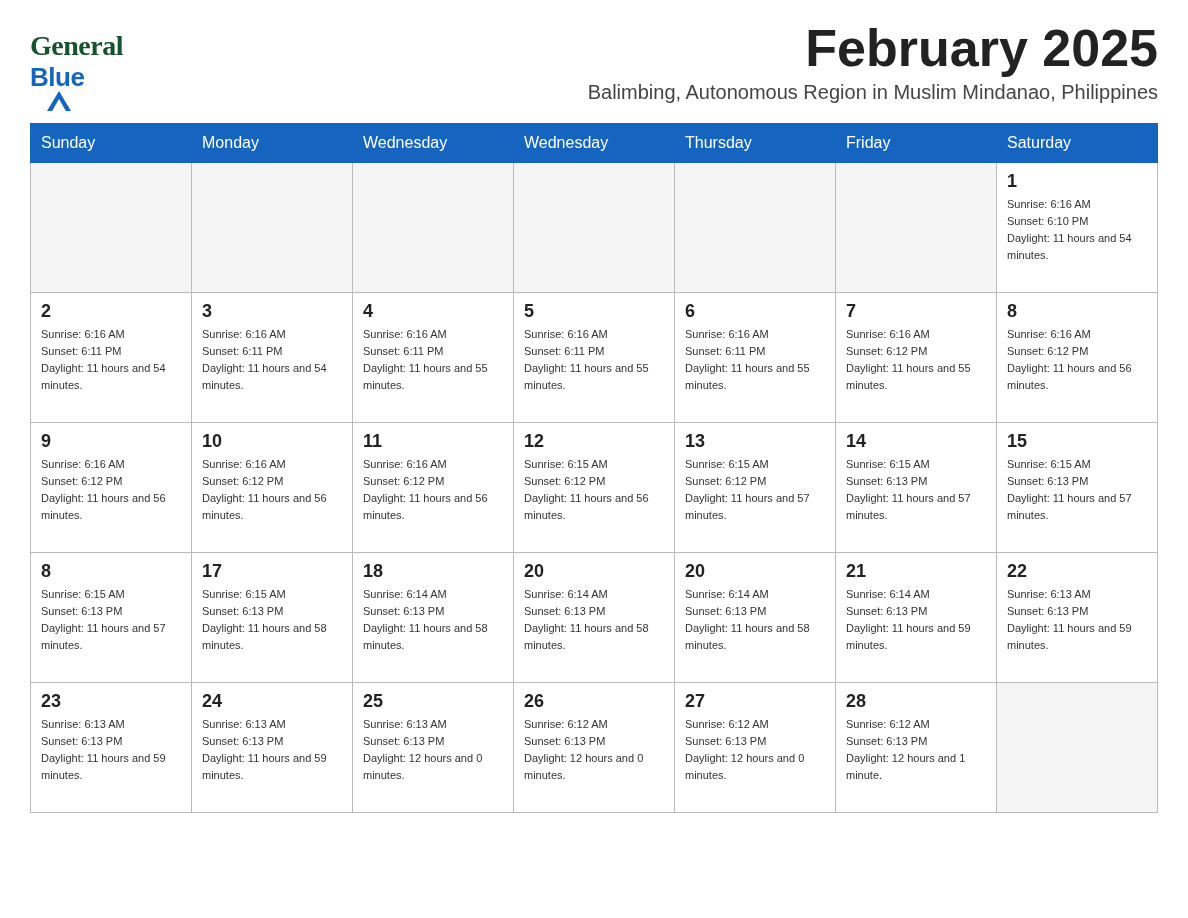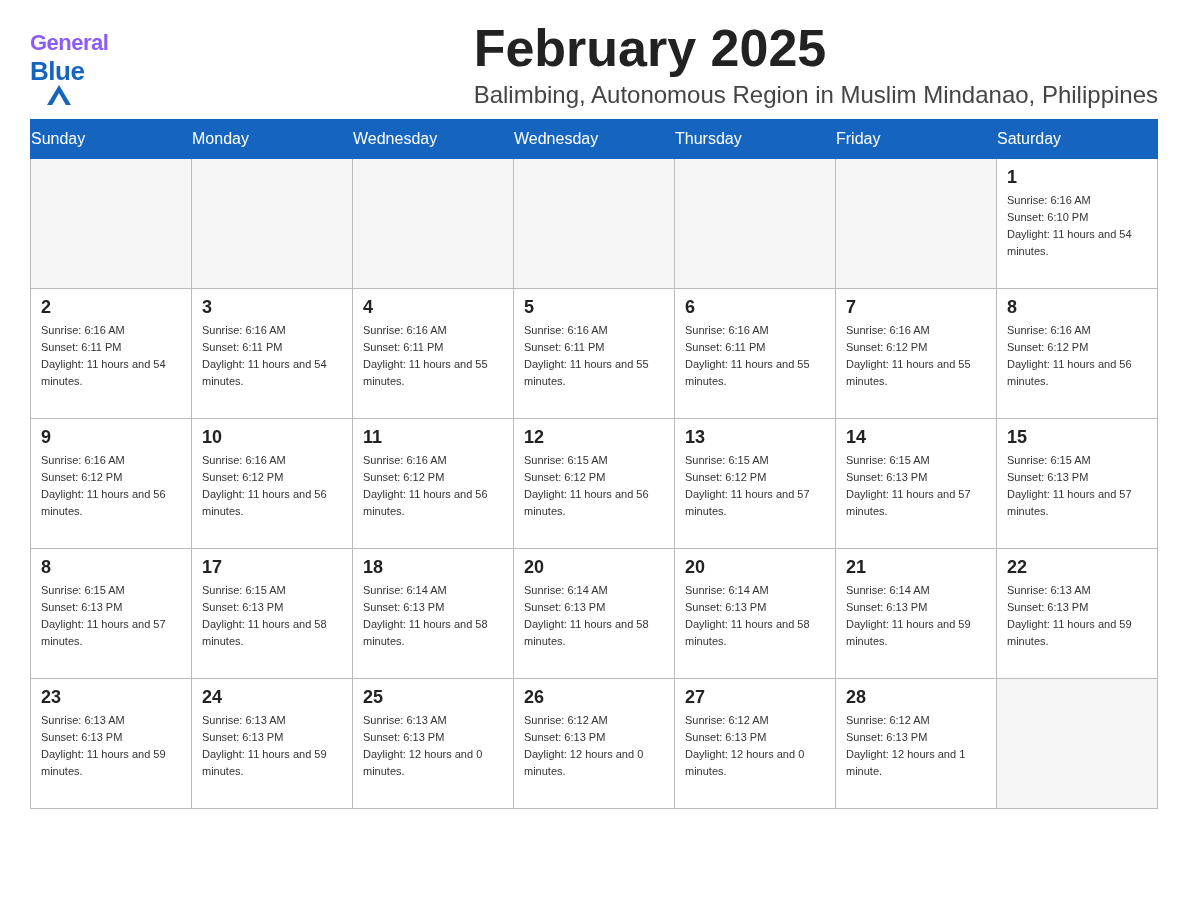--- a/index.html
+++ b/index.html
@@ -16,24 +16,25 @@
       align-items: flex-start;
       margin-bottom: 8px;
     }
     .logo {
       display: flex;
       flex-direction: column;
       align-items: flex-start;
       margin-top: 10px;
     }
     .logo-general {
-      font-size: 22px;
-      font-weight: bold;
-      color: #8b5cf6;
+      font-size: 28px;
+      font-weight: bold;
+      color: #14532d;
       letter-spacing: -0.5px;
+      font-family: Liberation Serif, serif;
     }
     .logo-blue {
       font-size: 26px;
       font-weight: bold;
       color: #1565c0;
       letter-spacing: -0.5px;
       display: flex;
       align-items: center;
       flex-direction: column;
     }
@@ -53,44 +54,44 @@
       width: 0;
       height: 0;
       border-left: 8px solid transparent;
       border-right: 8px solid transparent;
       border-bottom: 14px solid #fff;
       position: absolute;
       top: 8px;
       left: -8px;
     }
     .title-area {
-      text-align: left;
+      text-align: right;
     }
     .month-title {
       font-size: 52px;
       font-weight: bold;
       color: #222;
       line-height: 1.1;
     }
     .subtitle {
-      font-size: 24px;
+      font-size: 20px;
       color: #444;
       margin-top: 4px;
     }
     .calendar-table {
       width: 100%;
       border-collapse: collapse;
       margin-top: 10px;
     }
     .calendar-table thead tr th {
       background-color: #1565c0;
       color: #fff;
       font-size: 16px;
       font-weight: normal;
-      padding: 10px 0;
+      padding: 10px 10px;
       text-align: left;
       border: 1px solid #1565c0;
     }
     .calendar-table tbody tr td {
       vertical-align: top;
       padding: 8px 10px;
       border: 1px solid #bbb;
       width: calc(100% / 7);
       min-height: 110px;
       height: 130px;

